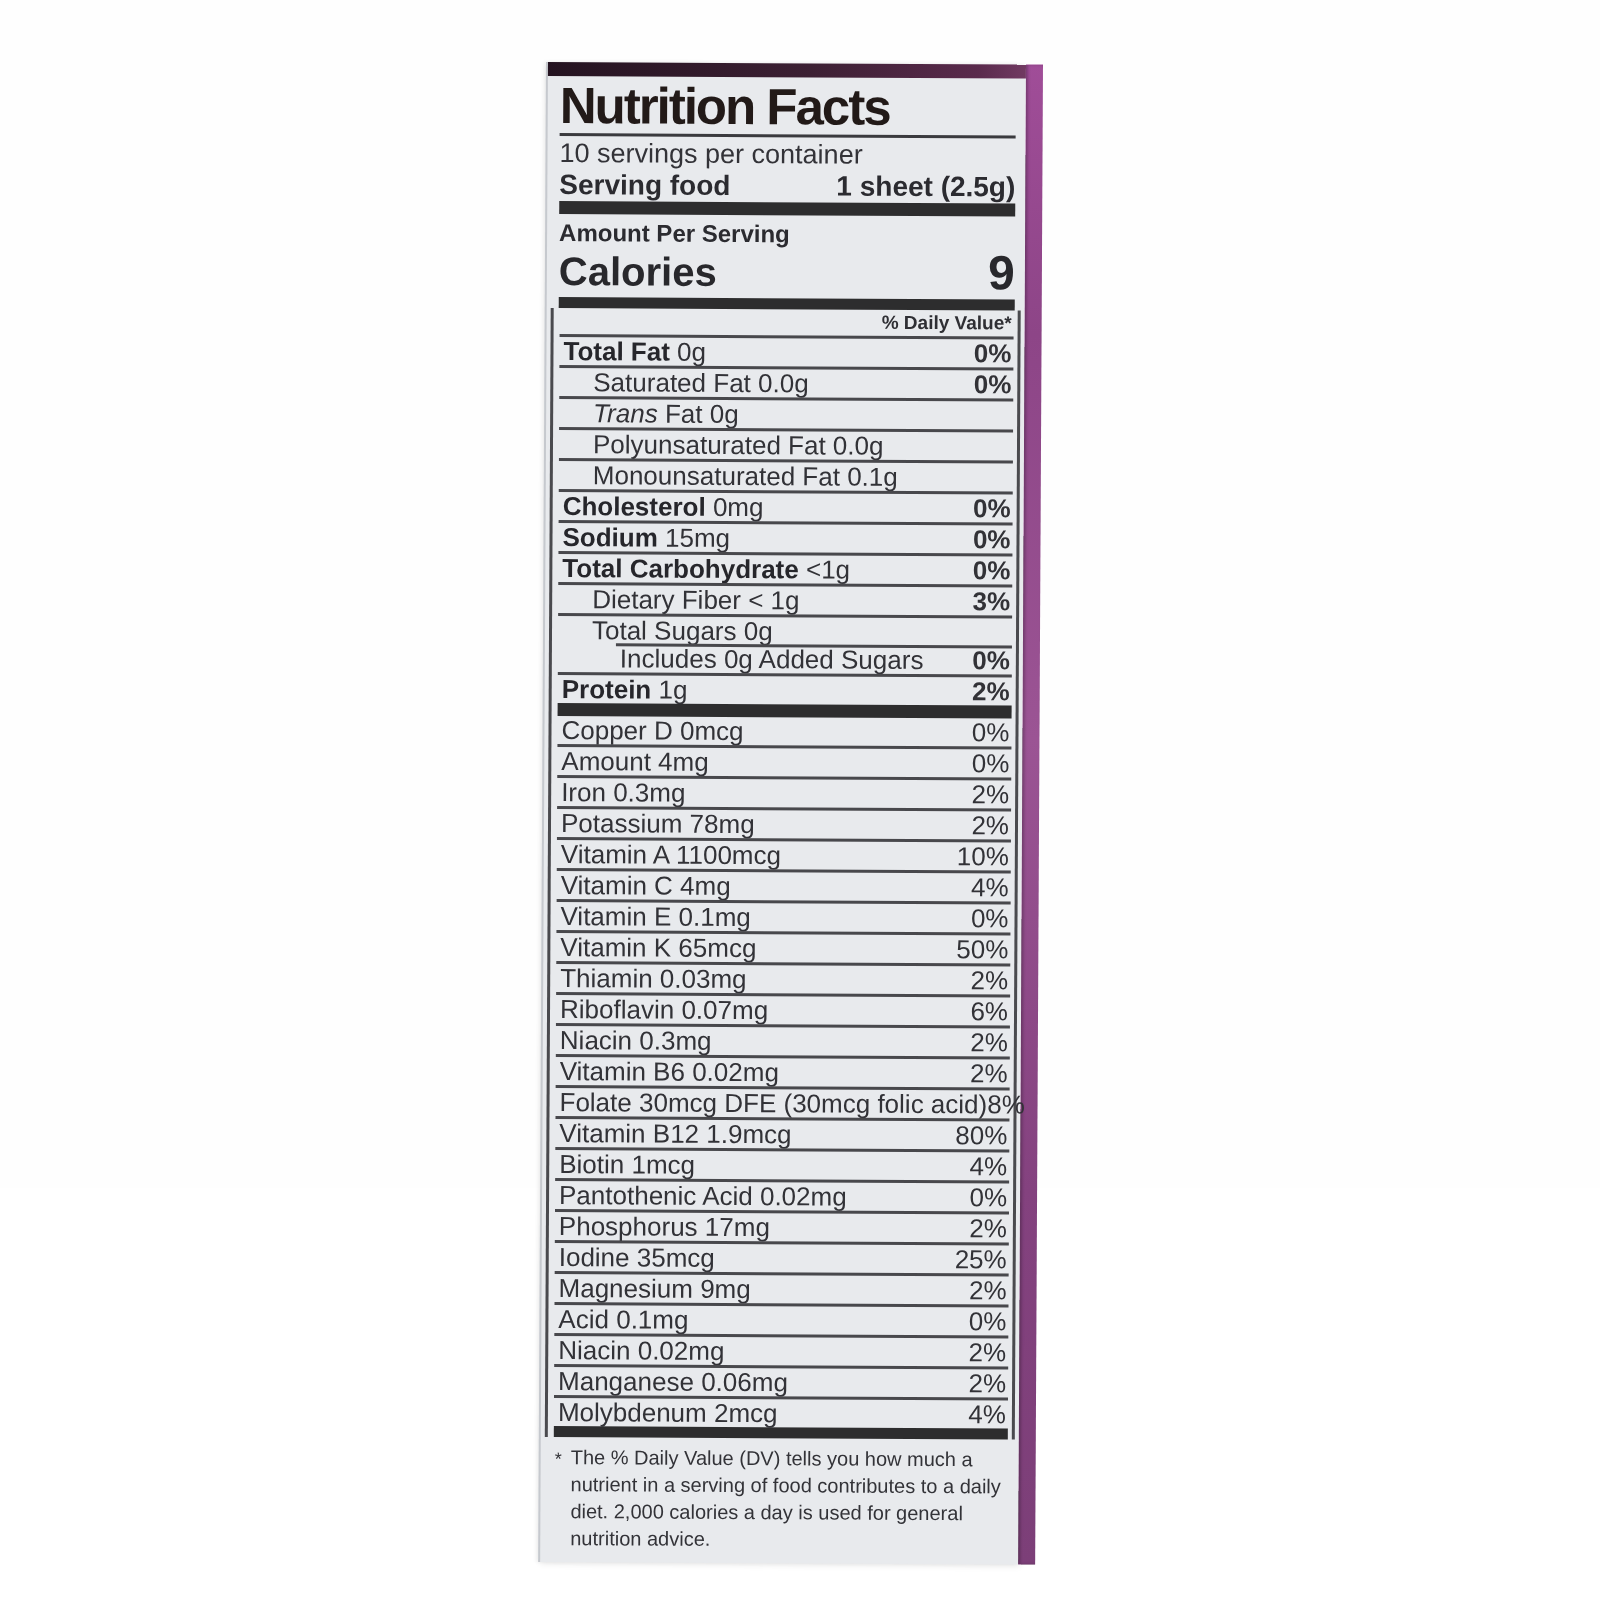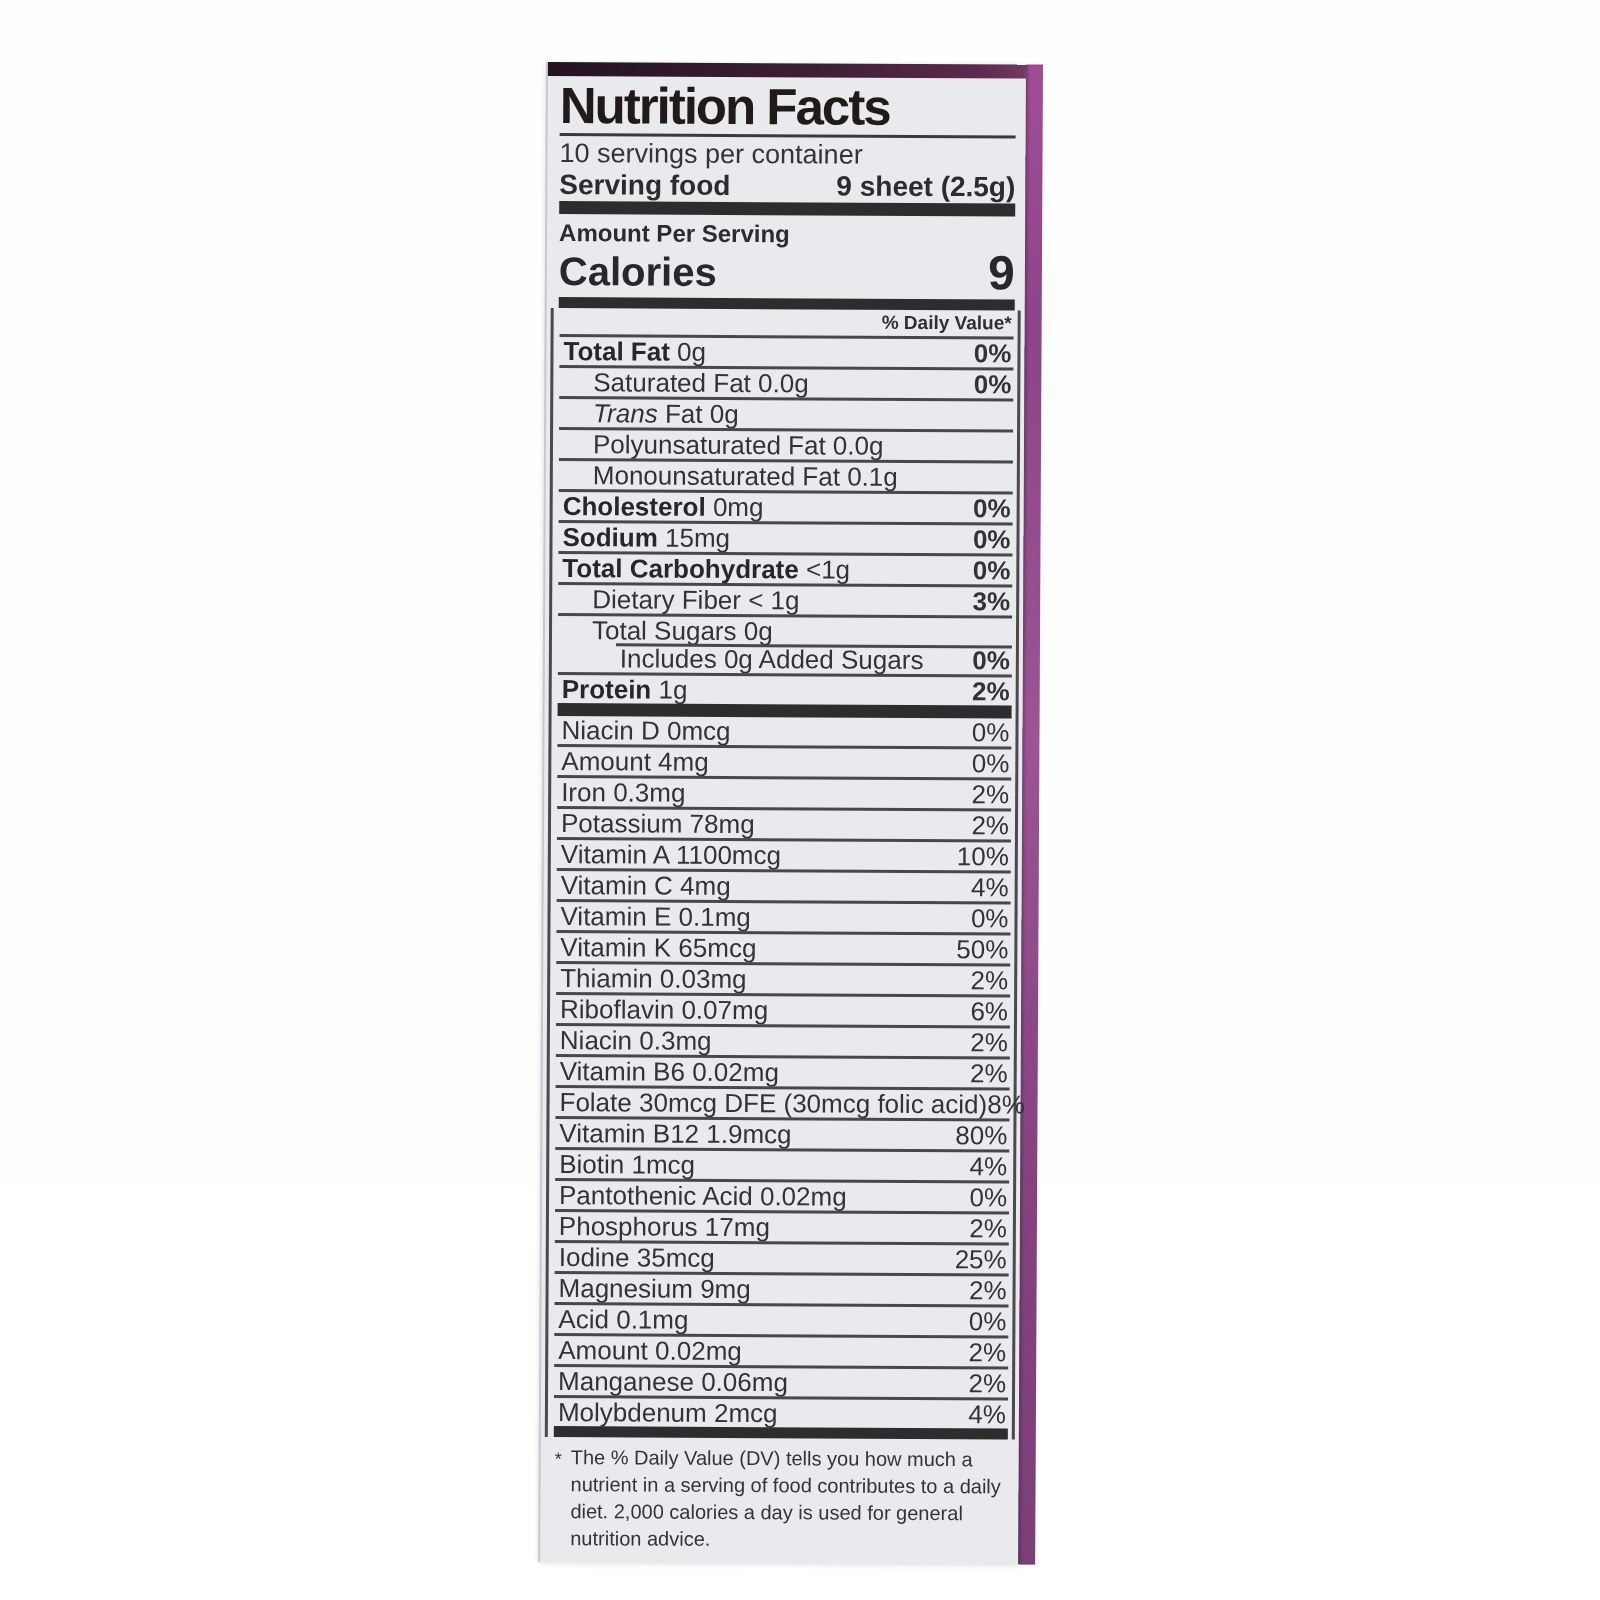--- a/index.html
+++ b/index.html
@@ -115,21 +115,21 @@
     <div class="nf-label">
       <div class="top-strip"></div>
       <div class="inner">
 
         <div class="title">Nutrition Facts</div>
 
         <div class="servings">10 servings per container</div>
 
         <div class="serving-row">
           <span>Serving food</span>
-          <span>9 sheet (2.5g)</span>
+          <span>1 sheet (2.5g)</span>
         </div>
 
         <div class="bar bar-xl"></div>
 
         <div class="cal-section">
           <div class="aps">Amount Per Serving</div>
           <div class="cal-row">
             <span class="cal-label">Calories</span>
             <span class="cal-value">9</span>
           </div>
@@ -188,21 +188,21 @@
               <div class="row ind0">
                 <span class="nm"><b>Protein</b> 1g</span>
                 <span class="dv b">2%</span>
               </div>
             </div>
 
           <div class="bar bar-xl"></div>
 
           <div class="vit">
               <div class="row ind0">
-                <span class="nm">Niacin D 0mcg</span>
+                <span class="nm">Copper D 0mcg</span>
                 <span class="dv">0%</span>
               </div>
               <div class="row ind0">
                 <span class="nm">Amount 4mg</span>
                 <span class="dv">0%</span>
               </div>
               <div class="row ind0">
                 <span class="nm">Iron 0.3mg</span>
                 <span class="dv">2%</span>
               </div>
@@ -268,21 +268,21 @@
               </div>
               <div class="row ind0">
                 <span class="nm">Magnesium 9mg</span>
                 <span class="dv">2%</span>
               </div>
               <div class="row ind0">
                 <span class="nm">Acid 0.1mg</span>
                 <span class="dv">0%</span>
               </div>
               <div class="row ind0">
-                <span class="nm">Amount 0.02mg</span>
+                <span class="nm">Niacin 0.02mg</span>
                 <span class="dv">2%</span>
               </div>
               <div class="row ind0">
                 <span class="nm">Manganese 0.06mg</span>
                 <span class="dv">2%</span>
               </div>
               <div class="row ind0">
                 <span class="nm">Molybdenum 2mcg</span>
                 <span class="dv">4%</span>
               </div>

